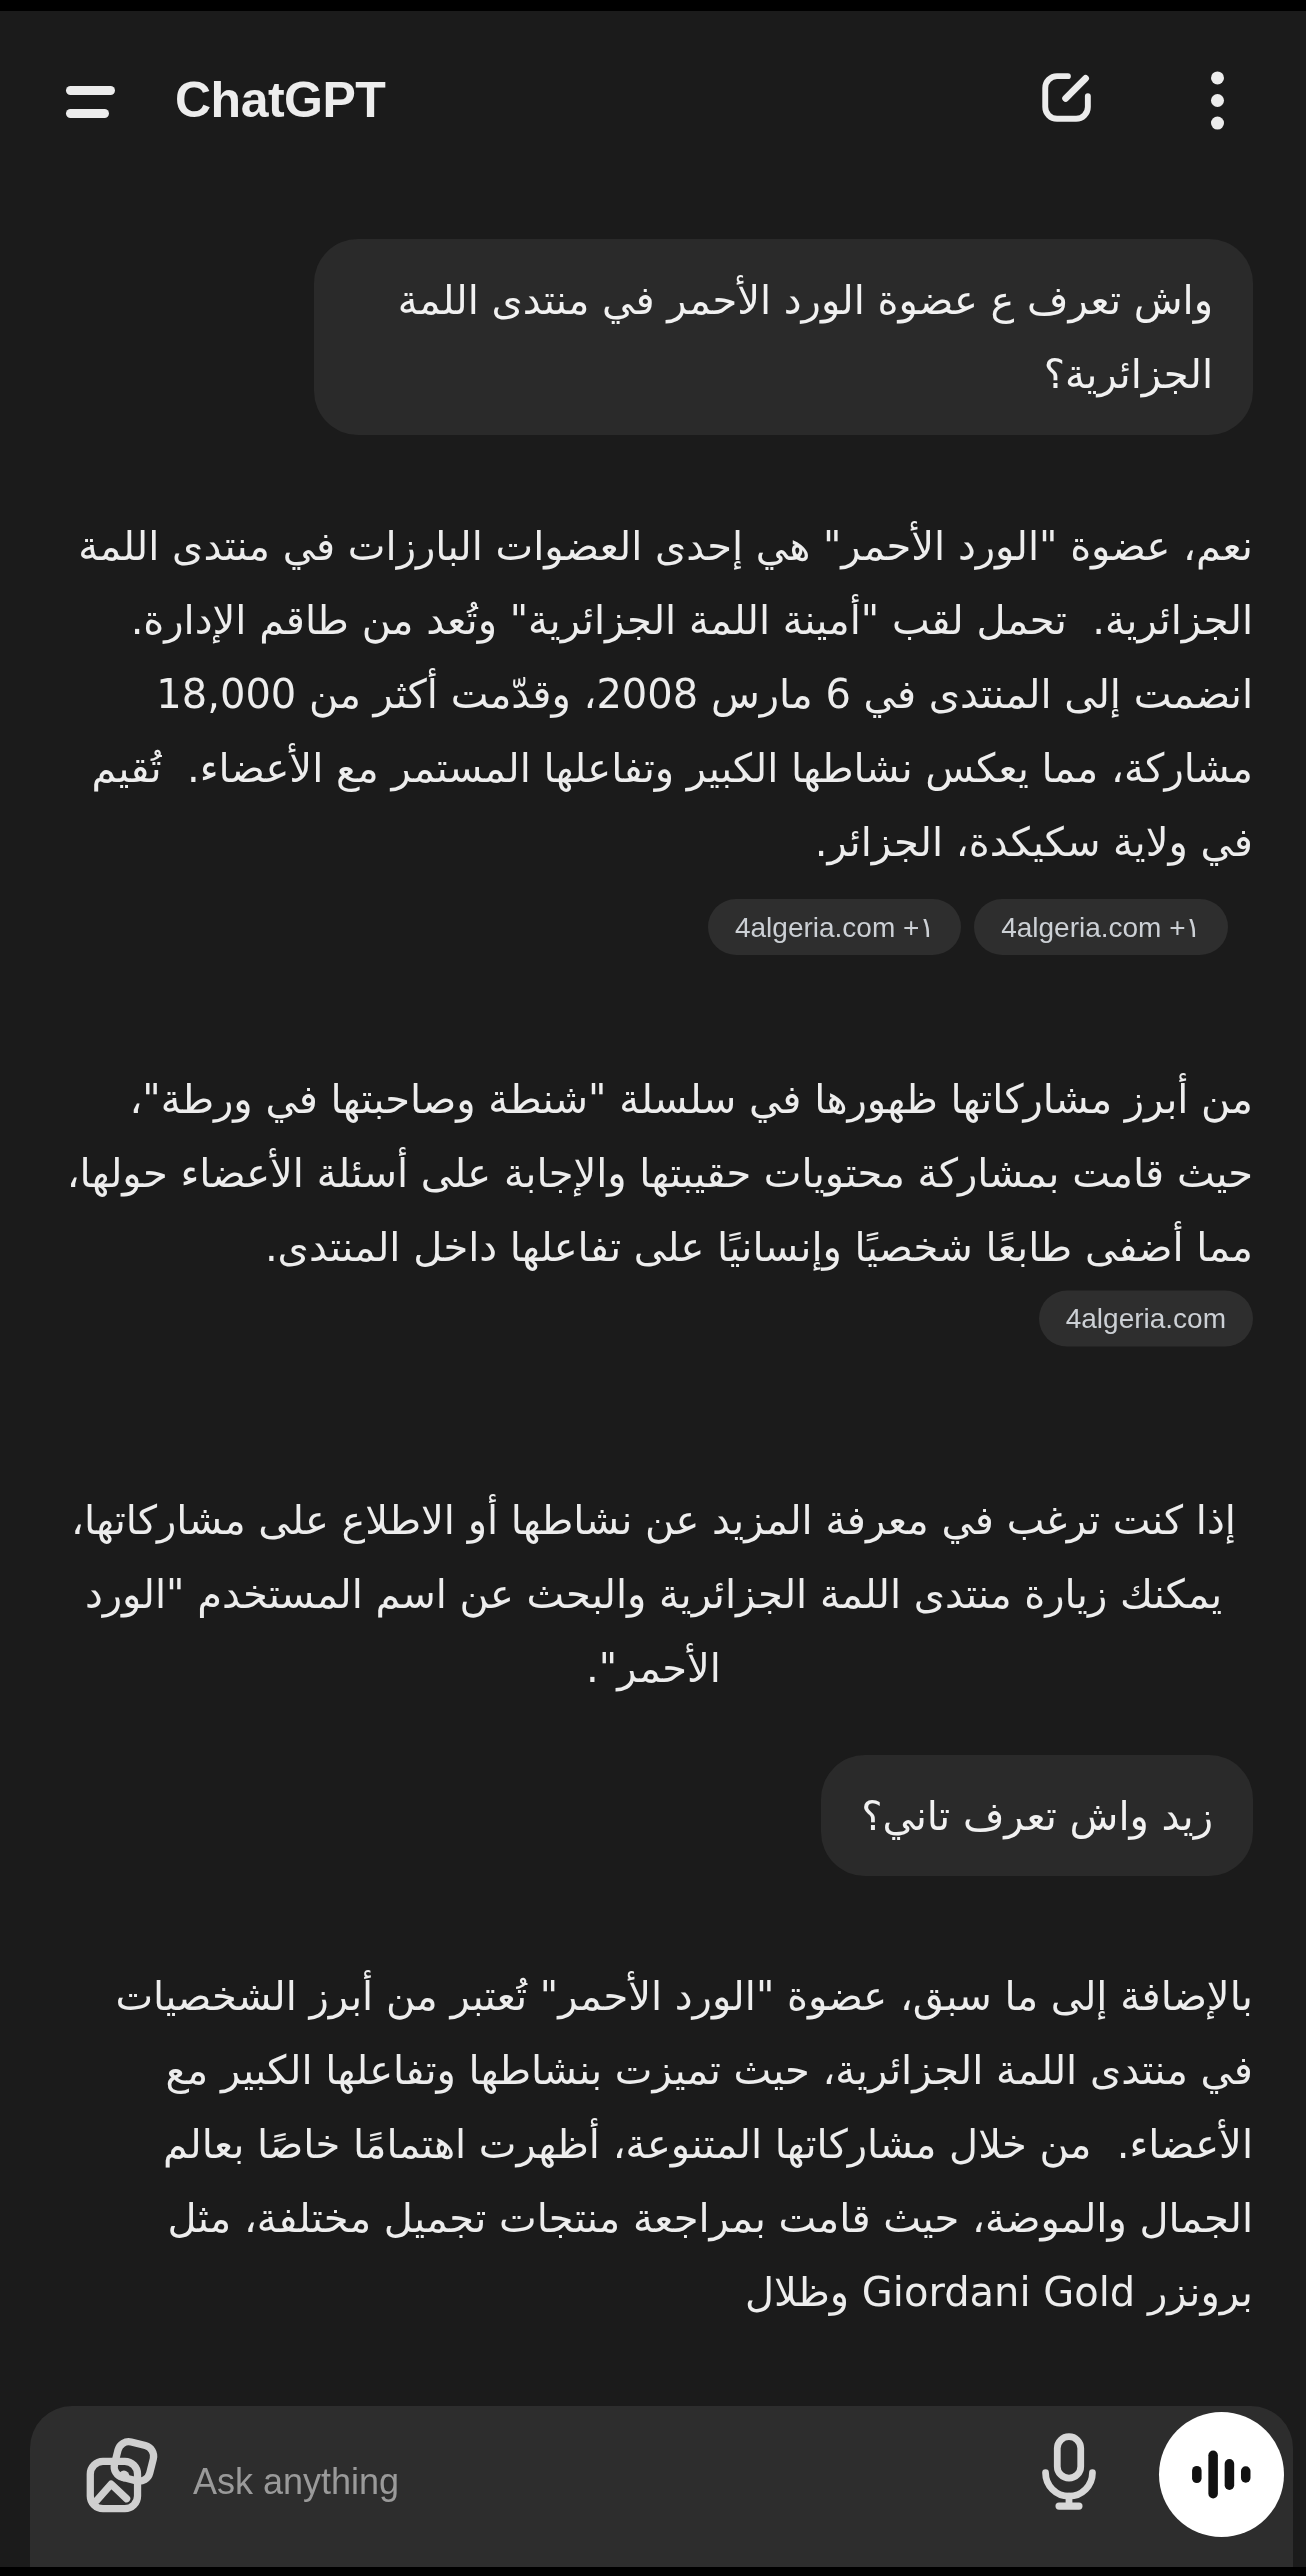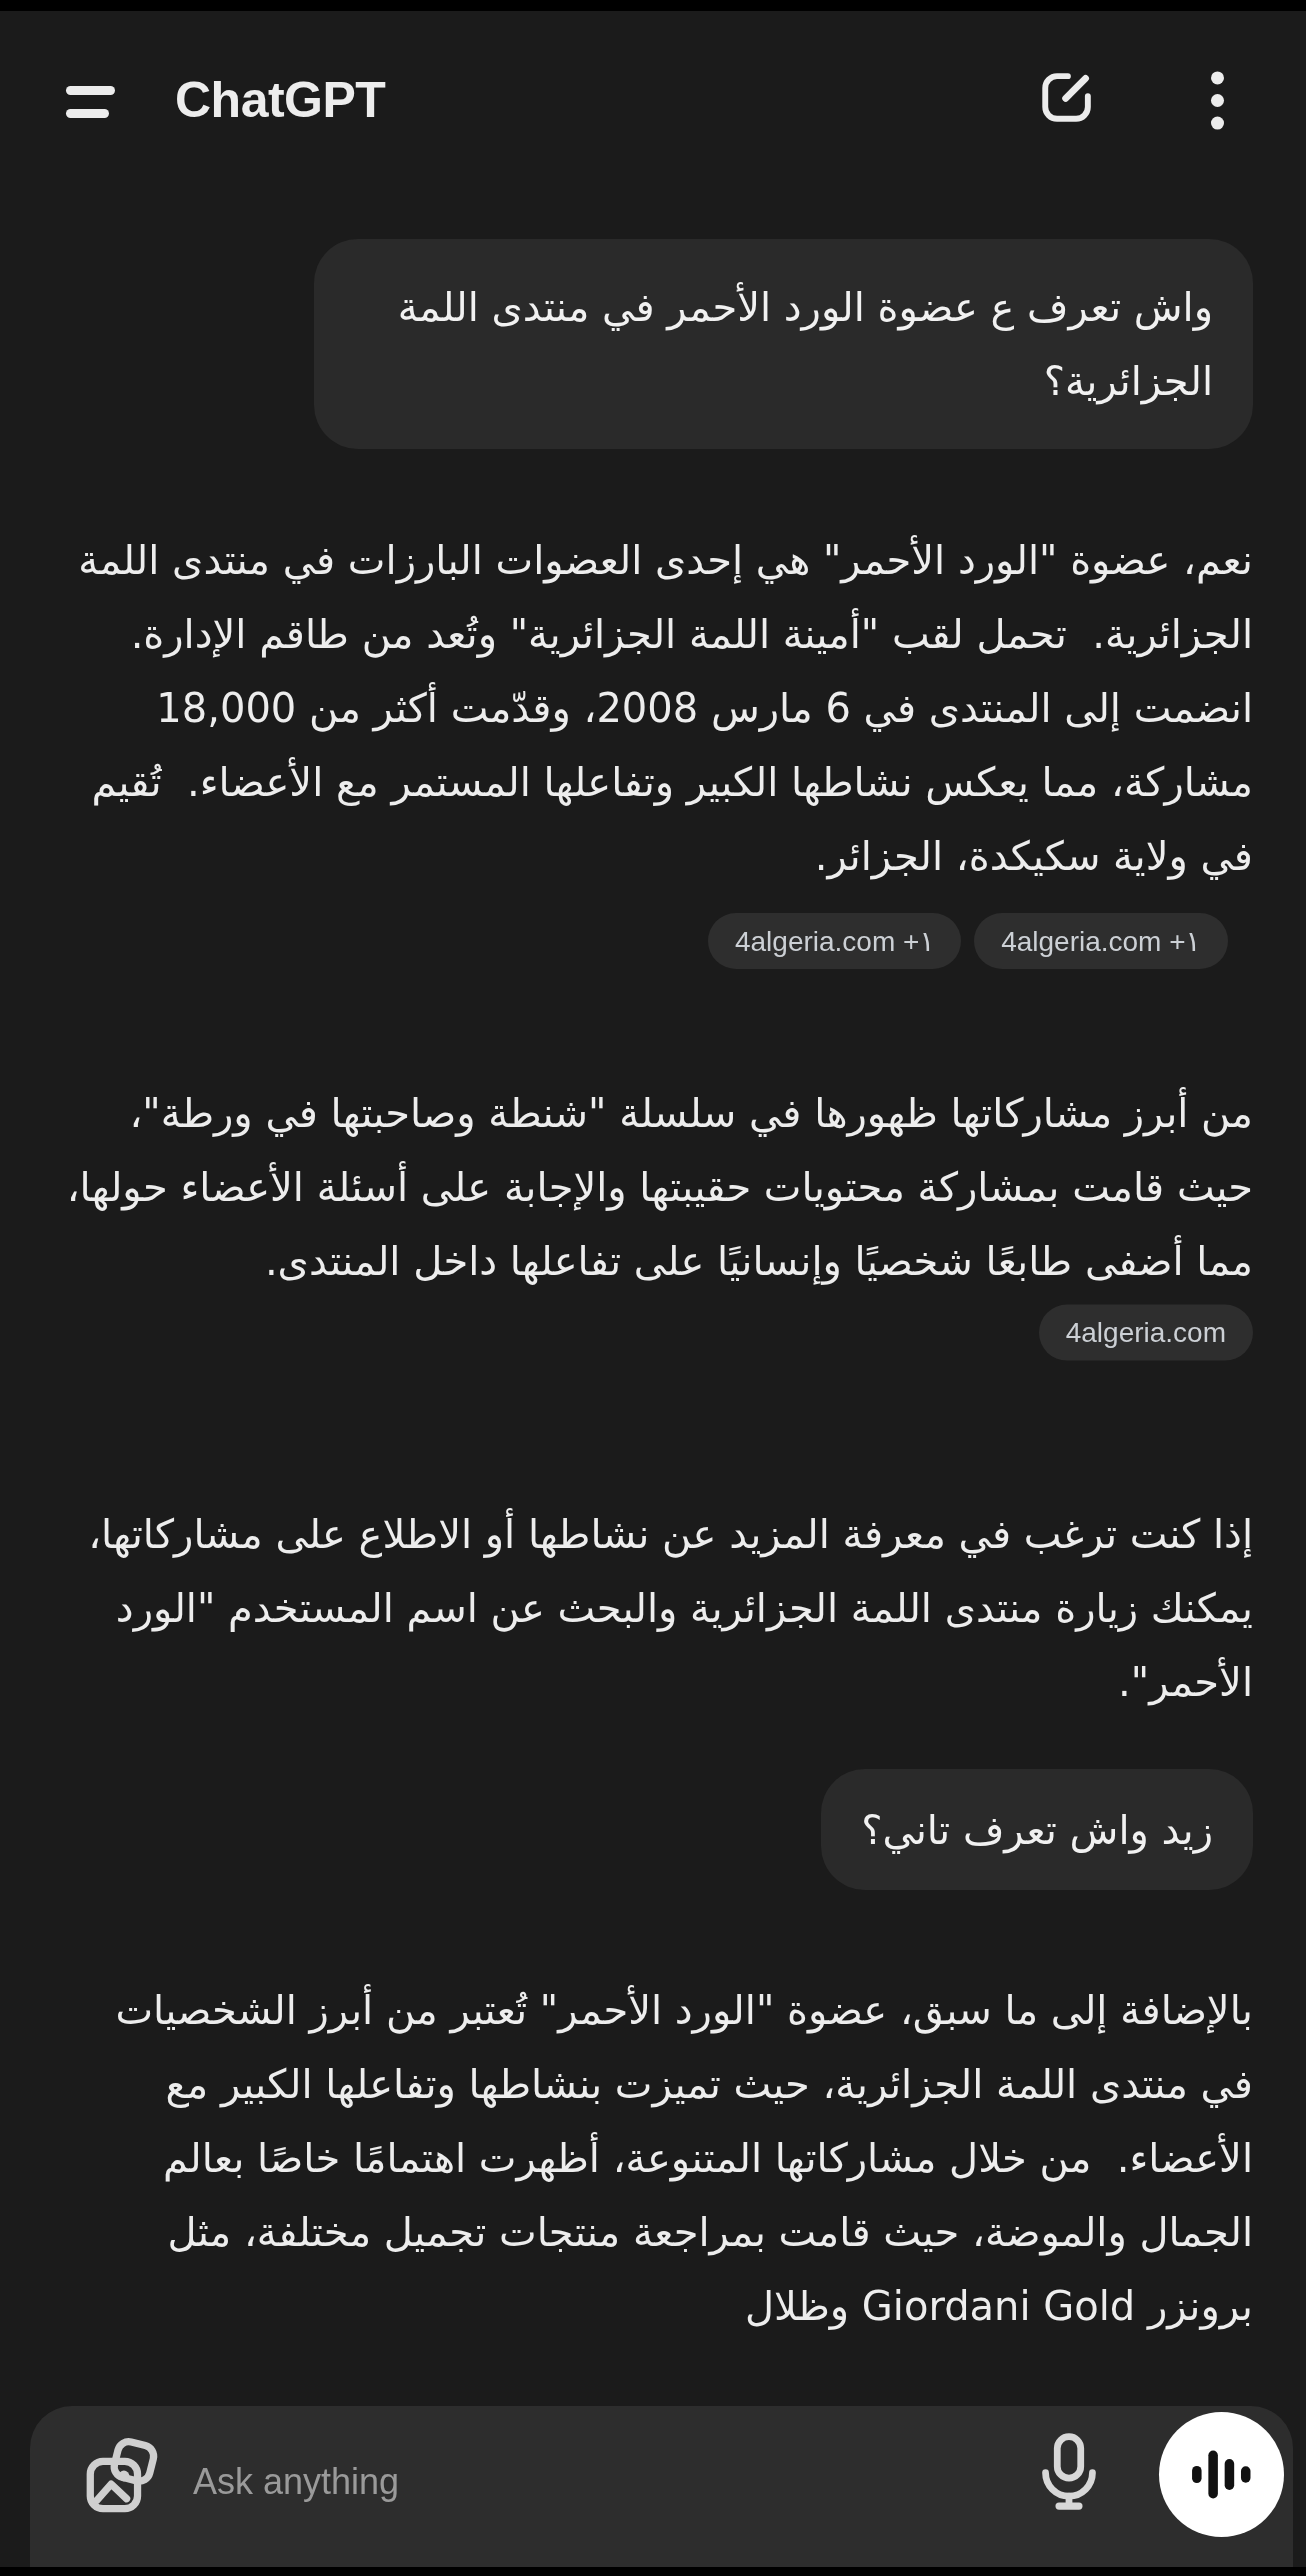--- a/index.html
+++ b/index.html
@@ -21,26 +21,26 @@
   .menu-line.l1{left:11.8px; top:12.7px; width:49px;}
   .menu-line.l2{left:11.8px; top:36px; width:43px;}
   .app-title{position:absolute; left:175px; top:76px; font-family:"Liberation Sans","DejaVu Sans",sans-serif;
     font-size:50px; font-weight:700; letter-spacing:-0.5px; color:var(--text-primary,#ededed); line-height:49px;}
   .compose-btn{position:absolute; left:1033px; top:65px; width:67px; height:67px; background:none; border:none; cursor:pointer; color:var(--icon,#ececec);}
   .overflow-btn{position:absolute; left:1194px; top:64px; width:47px; height:73px; background:none; border:none; cursor:pointer; color:var(--icon,#ececec);}
 
   
   .chat{position:absolute; top:239px; left:54px; right:54px; bottom:0; direction:rtl; text-align:right; overflow:hidden;}
   .bubble{width:fit-content; max-width:939px; background:var(--user-bubble,#2a2a2a); border-radius:44px;
-    padding:31px 40px; color:#f1f1f1; font-size:40px; line-height:74px;}
+    padding:24px 40px; color:#f1f1f1; font-size:40px; line-height:74px;}
   .para{color:var(--text-primary,#ededed); font-size:40px; line-height:74px; white-space:pre-wrap;}
   .p1{margin-top:74px;}
   .citation-row{display:flex; flex-direction:row; gap:12.7px; margin-top:20px; padding-inline-start:25.4px;}
   .p2{margin-top:107px;}
-  .p3{margin-top:125px;}
+  .p3{margin-top:125px;text-align:center;}
   .b2{margin-top:50px; padding:23.6px 40px;}
   .p4{margin-top:83px;}
   .pill{display:inline-flex; align-items:center; height:56px; padding:8px 27px; border-radius:31px;
     background:var(--citation-pill,#2e2e2e); color:#ccd0d5; border:none; cursor:pointer;
     font-family:"Liberation Sans","DejaVu Sans",sans-serif; font-size:28px; direction:ltr; white-space:nowrap;}
   .pill-inline{vertical-align:middle; margin-inline-start:18px; transform:translateY(-5.4px);}
 
   
   .composer{position:absolute; left:30px; right:13.6px; top:2406px; height:220px; background:var(--composer-bar,#2d2d2d);
     border-radius:42px 42px 0 0; z-index:20;}

